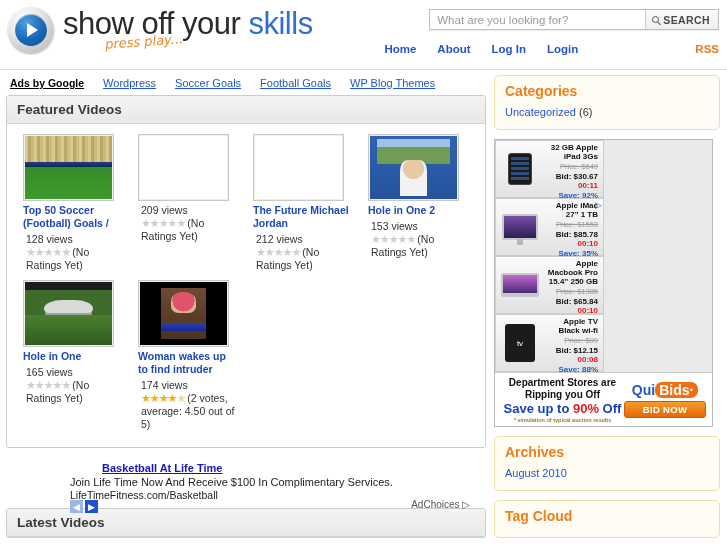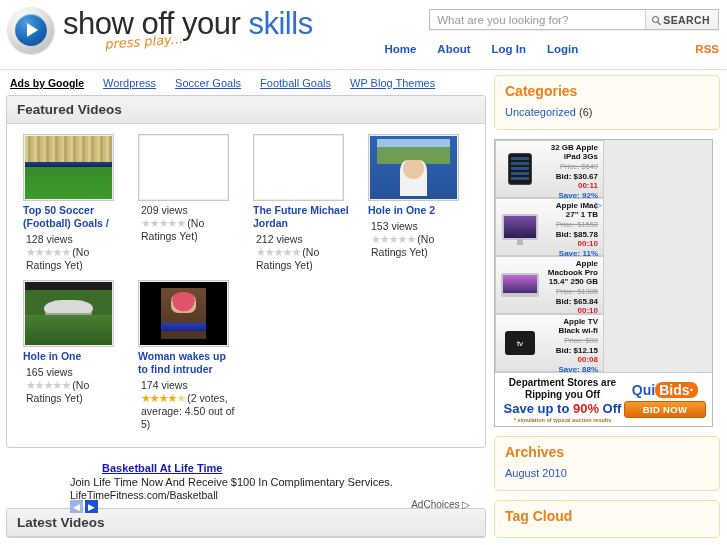--- a/index.html
+++ b/index.html
@@ -415,21 +415,21 @@
   .qb-img {
     width: 44px; height: 100%;
     flex: 0 0 44px;
     display:flex; align-items:center; justify-content:center;
   }
   .dev-ipad { width:24px; height:32px; background:#1a1a1a; border-radius:3px; border:1px solid #444; position:relative; }
   .dev-ipad::after{content:"";position:absolute;left:2px;top:3px;right:2px;bottom:4px;background:repeating-linear-gradient(#2d4f7d 0 3px,#1a1a1a 3px 5px);}
   .dev-imac { width:36px; height:26px; background:linear-gradient(#7a4fa8,#2b1d50); border:2px solid #c9c9c9; border-radius:2px; position:relative; }
   .dev-imac::after{content:"";position:absolute;left:40%;bottom:-7px;width:20%;height:6px;background:#b8b8b8;}
   .dev-mbp { width:38px; height:24px; background:linear-gradient(#c06ad0,#4b2a78); border:2px solid #c9c9c9; border-bottom-width:4px; border-radius:2px; }
-  .dev-atv { width:30px; height:24px; background:#1b1b1b; border-radius:3px; color:#fff; font-size:8px; display:flex;align-items:center;justify-content:center; }
+  .dev-atv { width:30px; height:38px; background:#1b1b1b; border-radius:3px; color:#fff; font-size:8px; display:flex;align-items:center;justify-content:center; }
   .qb-info {
     flex: 1;
     text-align: right;
     padding-right: 3px;
     line-height: 9.5px;
   }
   .qb-name { font-size: 8px; font-weight: bold; color: #111; line-height: 9px; display:block; }
   .qb-price { font-size: 7.5px; color: #9a9a9a; text-decoration: line-through; display:block; margin-top:1px;}
   .qb-bid { font-size: 8px; font-weight: bold; color: #111; display:block; }
   .qb-time { font-size: 8px; font-weight: bold; color: #e21b1b; display:block; }
@@ -647,21 +647,21 @@
         <div class="qb-cell">
           <div class="qb-arrow">▷</div>
           <div class="qb-img">
               <div class="dev-imac"></div>
             </div>
           <div class="qb-info">
             <span class="qb-name">Apple iMac 27" 1 TB</span>
             <span class="qb-price">Price: $1553</span>
             <span class="qb-bid">Bid: $85.78</span>
             <span class="qb-time">00:10</span>
-            <span class="qb-save"><span>Save:</span> <span style="color:#1a5fd0">11%</span></span>
+            <span class="qb-save"><span>Save:</span> <span style="color:#1a5fd0">35%</span></span>
           </div>
         </div>
 
         <div class="qb-cell">
           <div class="qb-img">
               <div class="dev-mbp"></div>
             </div>
           <div class="qb-info">
             <span class="qb-name">Apple Macbook Pro 15.4" 250 GB</span>
             <span class="qb-price">Price: $1385</span>

